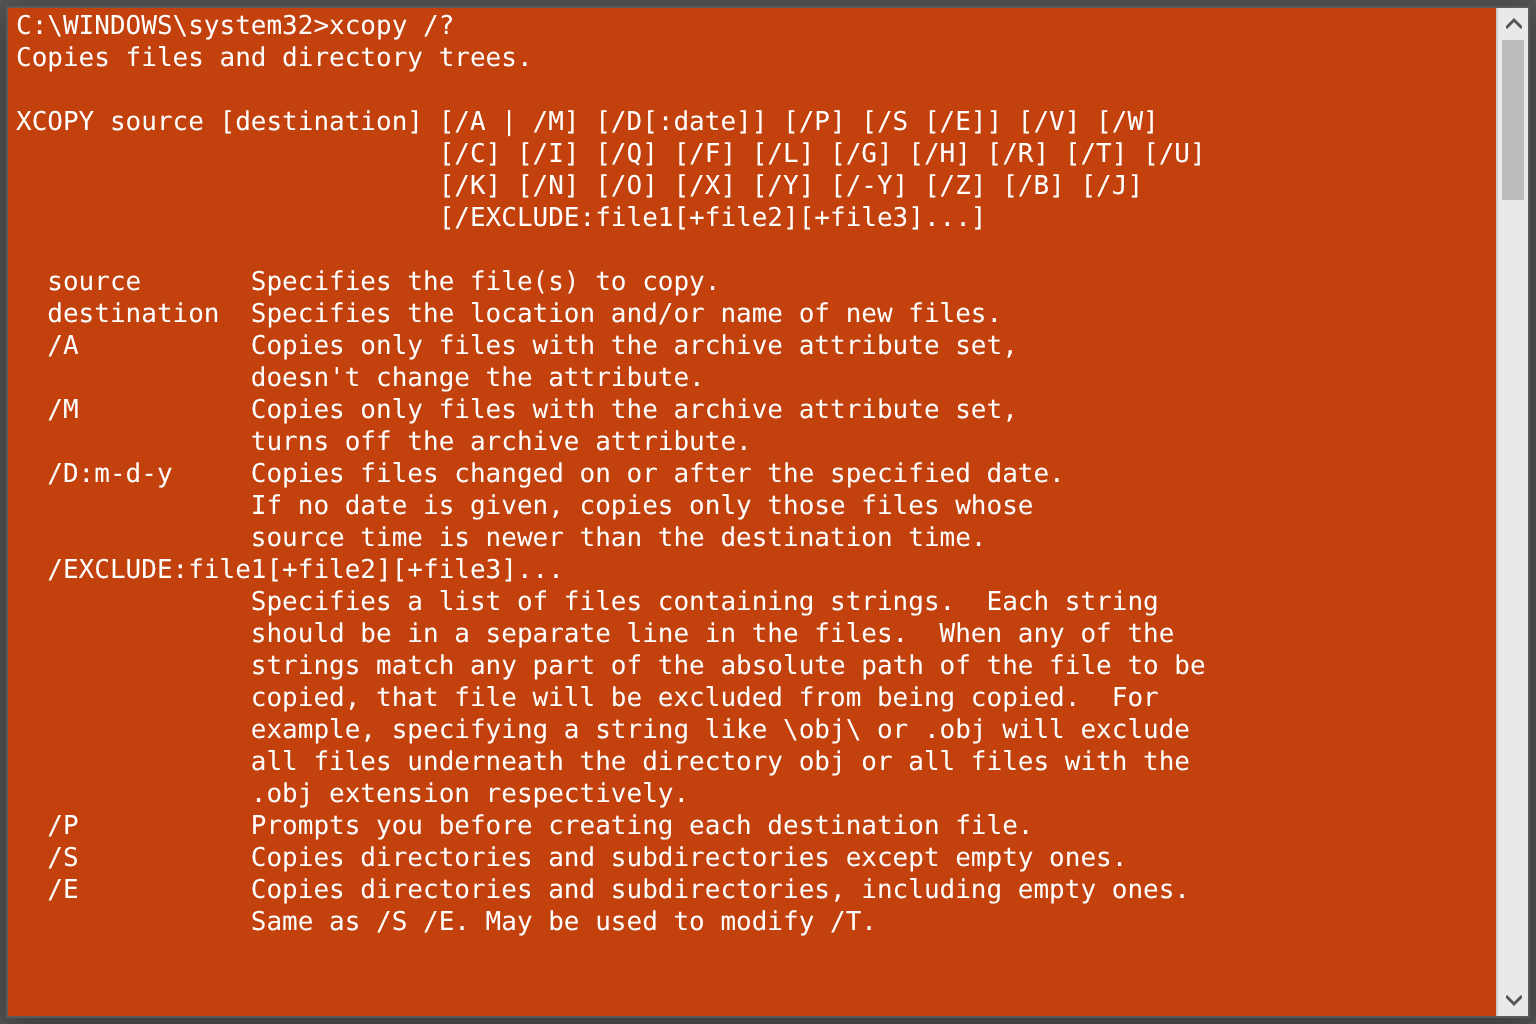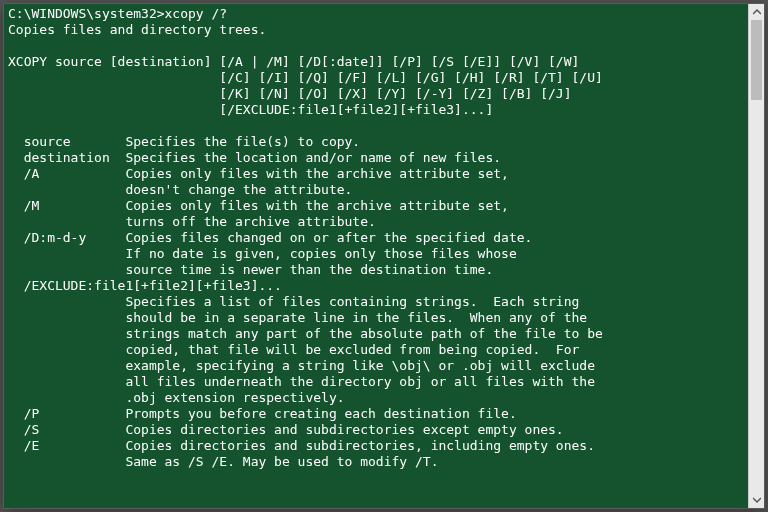--- a/index.html
+++ b/index.html
@@ -64,21 +64,21 @@
       display: flex;
       align-items: center;
       justify-content: center;
       cursor: pointer;
     }
     .ctrl svg { width: 10px; height: 10px; }
     .terminal-wrap {
       flex: 1;
       display: flex;
       overflow: hidden;
-      background: #14532d;
+      background: #c2410c;
     }
     .terminal {
       flex: 1;
       padding: 2px 4px;
       overflow: hidden;
       color: #fff;
       font-family: Consolas, "Lucida Console", monospace;
       font-size: 13px;
       line-height: 16px;
       white-space: pre;

